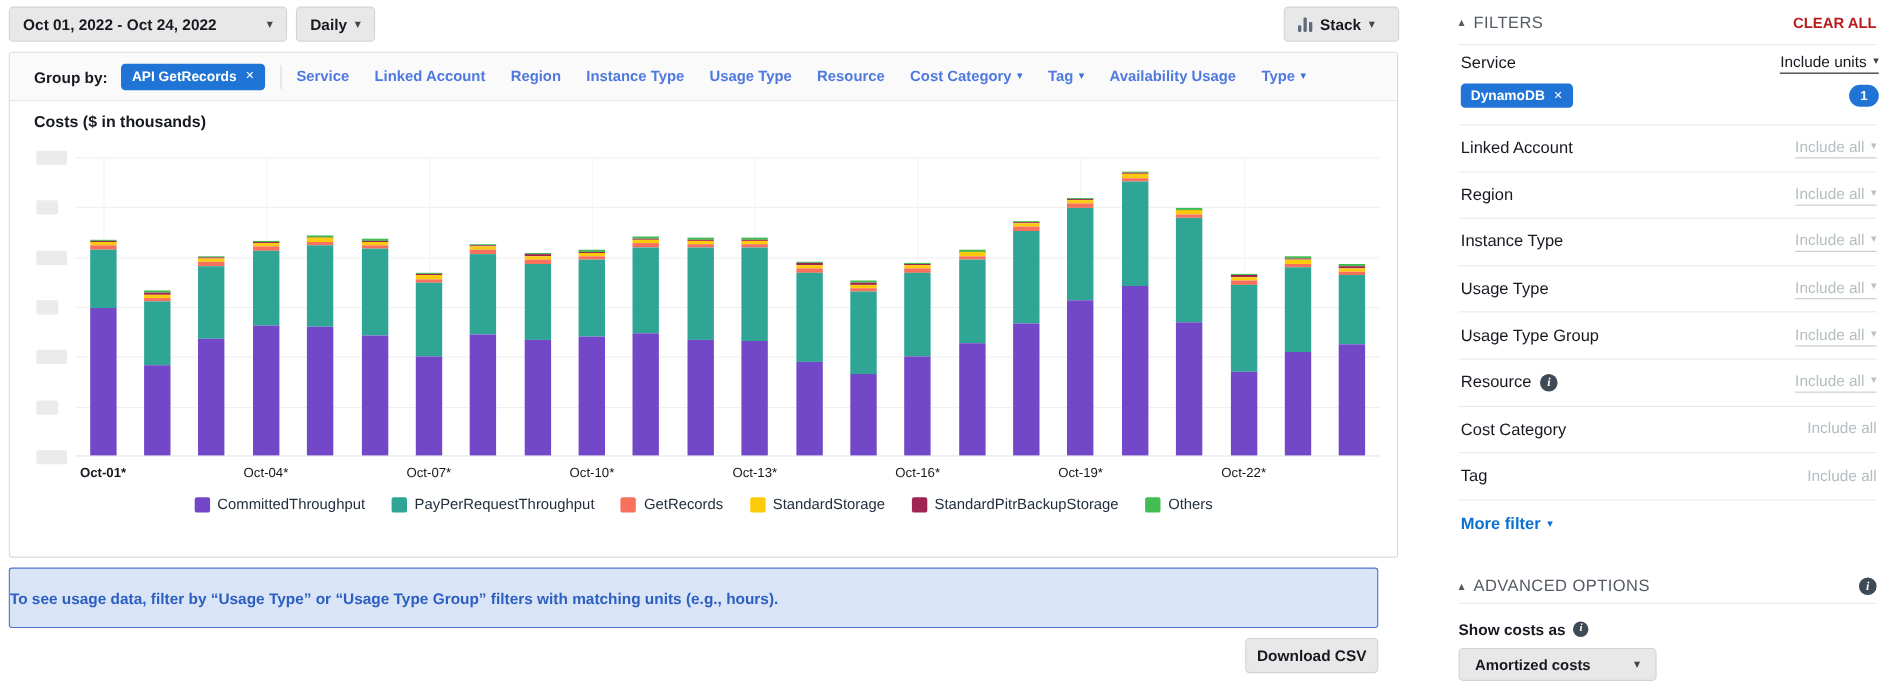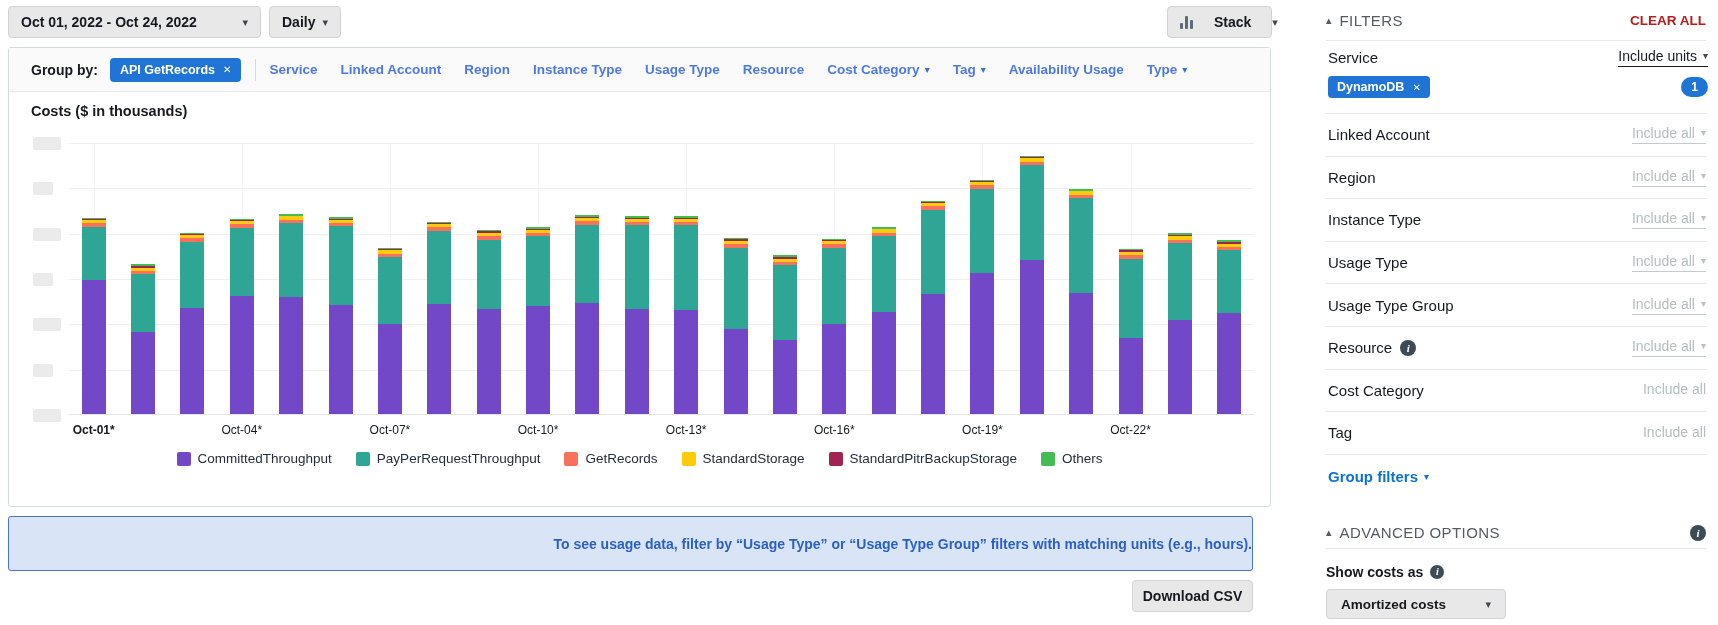--- a/index.html
+++ b/index.html
@@ -10,21 +10,21 @@
   .btn { position:absolute; background:#e8e8e8; border:1px solid #d3d3d3; border-radius:4px;
          display:flex; align-items:center; font-weight:700; font-size:14px; color:#16191f; cursor:pointer; }
   .caret { font-size:11px; line-height:1; color:#424650; }
   .caret.blue { color:#3d6fd6; margin-left:5px; font-size:10px; }
   .caret.gray { color:#b8c0c2; margin-left:6px; font-size:10px; }
   .caret.link { color:#0b72d3; margin-left:6px; font-size:10px; }
 
   .btn-date { left:8px; top:6px; width:253px; height:32px; padding:0 12px; }
   .btn-date .caret { margin-left:auto; }
   .btn-daily { left:269px; top:6px; width:72px; height:32px; padding:0 12px; justify-content:space-between; }
-  .btn-stack { left:1167px; top:6px; width:105px; height:32px; padding:0 12px; gap:21px; }
+  .btn-stack { left:1167px; top:6px; width:105px; height:32px; padding:0 12px; gap:7px; }
   .stack-icon { display:inline-flex; align-items:flex-end; gap:2px; height:13px; }
   .stack-icon i { display:block; width:3px; background:#5f6b7a; border-radius:1px; }
   .btn-download { left:1132px; top:580px; width:121px; height:32px; justify-content:center; }
 
   
   .card { position:absolute; left:8px; top:47px; width:1263px; height:460px; background:#fff;
           border:1px solid #d5dbdb; border-radius:3px; }
   .gb-row { position:absolute; left:0; top:0; width:100%; height:44px; background:#fafafa;
             border-bottom:1px solid #e7e9e9; display:flex; align-items:center; padding-left:22px; }
   .gb-label { font-weight:700; font-size:14px; margin-right:12px; }
@@ -42,21 +42,21 @@
   .bar-col { position:absolute; bottom:0; width:24px; display:flex; flex-direction:column-reverse; }
   .seg { width:100%; }
   .yblock { position:absolute; height:13px; background:#ebebeb; border-radius:2px; left:24px; }
   .xtick { position:absolute; top:375px; width:80px; text-align:center; font-size:12px; color:#16191f; }
   .legend { position:absolute; left:0; top:403px; width:100%; display:flex; justify-content:center; gap:24px; }
   .lg-item { display:inline-flex; align-items:center; gap:7px; font-size:13.5px; color:#232f3e; cursor:pointer; }
   .sw { width:14px; height:14px; border-radius:2px; display:inline-block; }
 
   
   .banner { position:absolute; left:8px; top:516px; width:1245px; height:55px; background:#dae4f7;
-            border:1px solid #4976ca; border-radius:3px; display:flex; align-items:center; justify-content:flex-end; }
+            border:1px solid #4976ca; border-radius:3px; display:flex; align-items:center; justify-content:flex-start; }
   .banner span { color:#2b5fc0; font-size:14px; font-weight:600; }
 
   
   .panel { position:absolute; left:1326px; top:0; width:380px; height:625px; background:#fff; }
   .p-header { position:absolute; left:0; top:12px; width:100%; display:flex; align-items:center; }
   .p-title { font-size:15px; font-weight:500; color:#545b64; letter-spacing:.4px; margin-left:8px; }
   .caret-up { font-size:11px; color:#545b64; }
   .clear-all { margin-left:auto; font-size:13.5px; font-weight:700; color:#b91c1c; cursor:pointer; }
   .p-div { position:absolute; left:0; width:100%; height:1px; background:#e8eaea; }
   .svc-label-row { position:absolute; left:2px; top:48px; width:100%; display:flex; align-items:center; }
@@ -507,21 +507,21 @@
           <div class="f-label-wrap">
             <span class="f-label">Tag</span>
           </div>
           <span class="f-value">
             <span>Include all</span>
           </span>
         </div>
       </div>
 
     <div class="more-filters">
-      <span>Group filters</span>
+      <span>More filter</span>
       <span class="caret link">▾</span>
     </div>
 
     <div class="adv-header">
       <span class="caret-up">▴</span>
       <span class="adv-title">ADVANCED OPTIONS</span>
       <span class="info-ic adv-info">i</span>
     </div>
     <div class="p-div" style="top:548px"></div>
 

